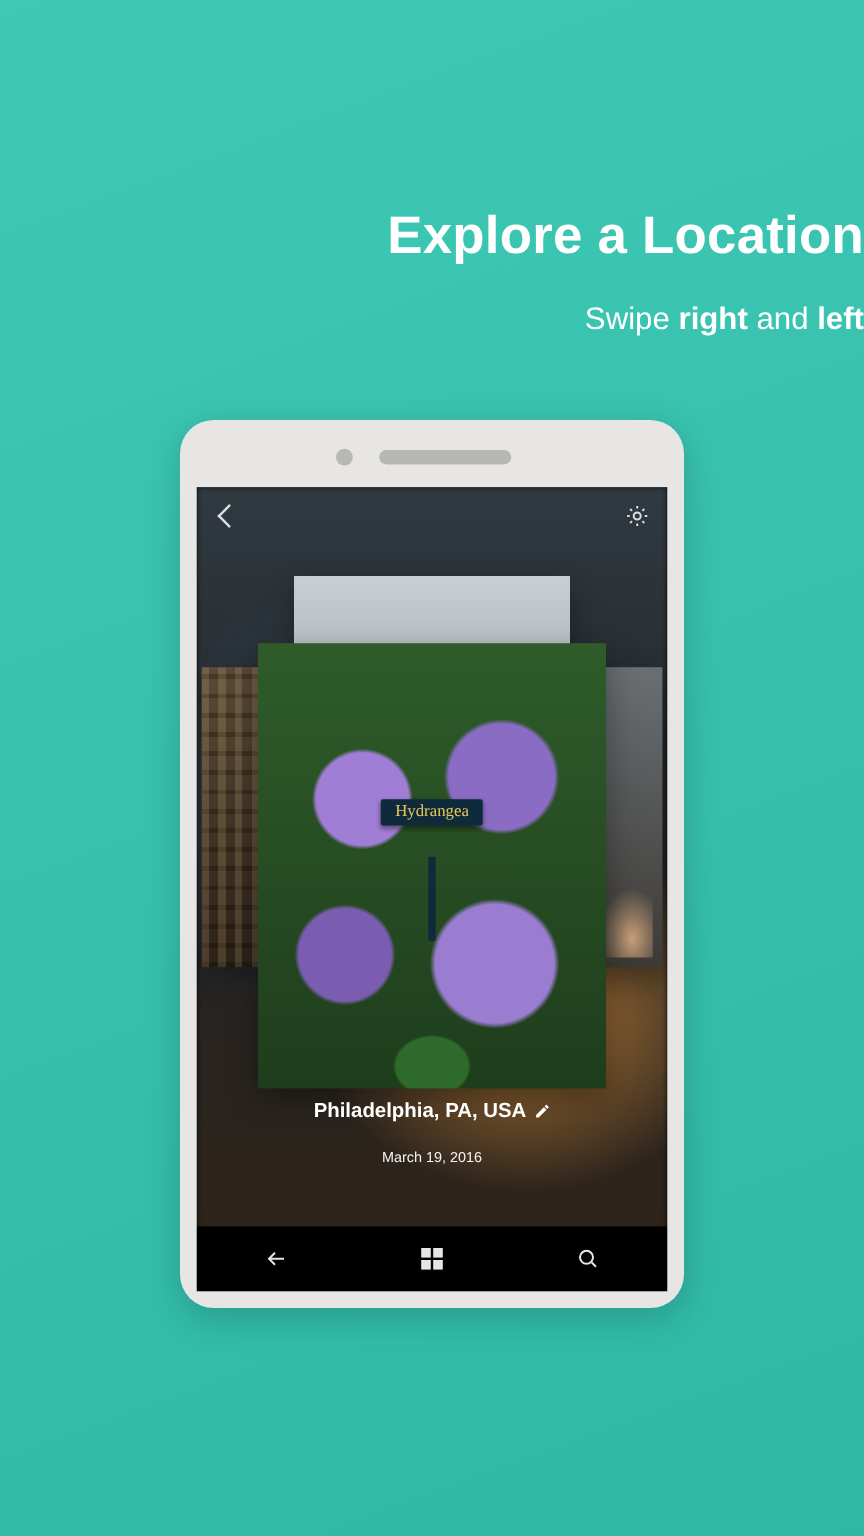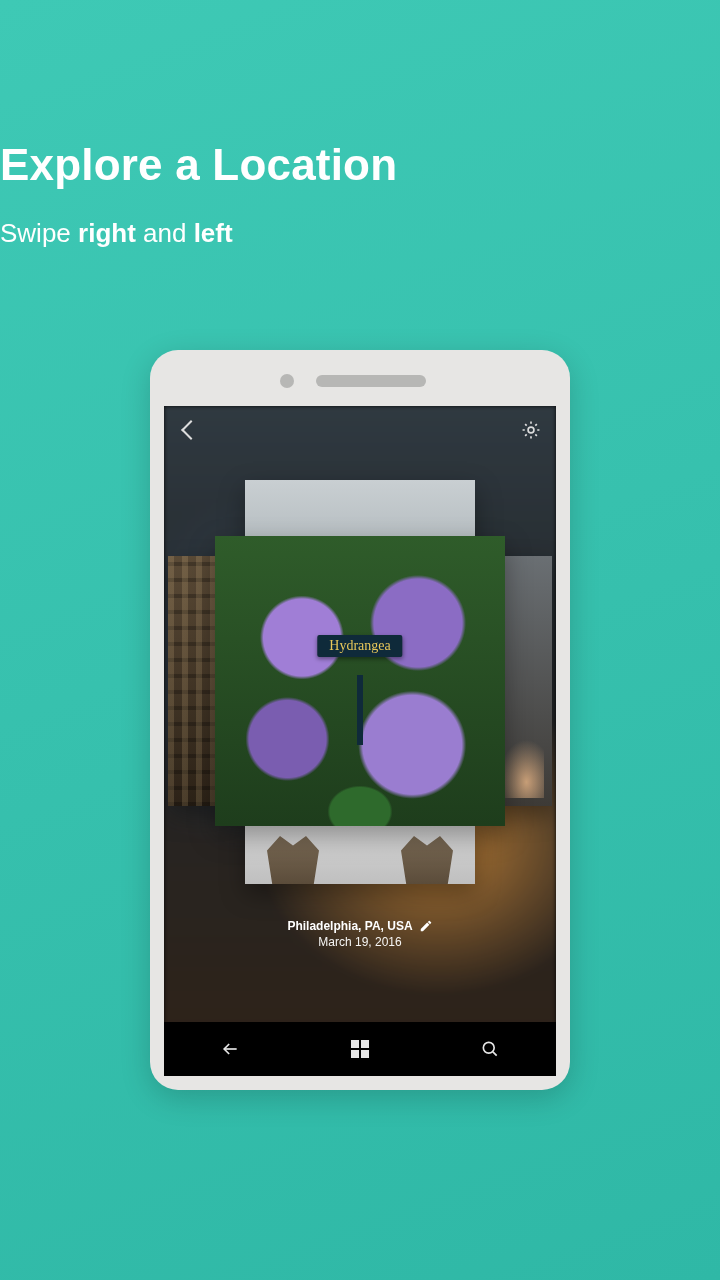--- a/index.html
+++ b/index.html
@@ -5,22 +5,23 @@
   * { box-sizing: border-box; margin: 0; padding: 0; }
   html, body { width: 720px; height: 1280px; }
   body {
     background: linear-gradient(160deg, #3ec9b5 0%, #2fb8a6 100%);
     font-family: "Segoe UI", -apple-system, Helvetica, Arial, sans-serif;
     color: #fff;
     overflow: hidden;
     position: relative;
   }
   .hero {
-    text-align: left;
+    text-align: right;
     padding-top: 140px;
+    margin-top: 32px;
   }
   .hero h1 {
     font-size: 44px;
     font-weight: 700;
     letter-spacing: 0.2px;
   }
   .hero p {
     margin-top: 28px;
     font-size: 26px;
     font-weight: 400;
@@ -122,21 +123,21 @@
   }
   .card.right { right: 4px; background: linear-gradient(180deg,#6a6f73,#3d3a36); }
   .card.right::after{
     content:""; position:absolute; left:8px; right:8px; bottom:8px; height:80px;
     background: radial-gradient(40px 60px at 60% 80%, #caa079, transparent 70%);
     border-radius: 40px 40px 0 0;
   }
 
   .card.center {
     left: 50%; transform: translateX(-50%);
-    top: 130px; width: 290px; height: 290px;
+    top: 130px; width: 290px; height: 371px;
     background:
       radial-gradient(70px 70px at 30% 35%, #a07ed6 0 55%, transparent 60%),
       radial-gradient(80px 80px at 70% 30%, #8b6cc4 0 55%, transparent 60%),
       radial-gradient(70px 70px at 25% 70%, #7a5db0 0 55%, transparent 60%),
       radial-gradient(90px 90px at 68% 72%, #9a7dd0 0 55%, transparent 60%),
       radial-gradient(50px 40px at 50% 95%, #2e6a2c 0 60%, transparent 65%),
       linear-gradient(180deg,#2f5c2a,#1e3d1c);
   }
   .plant-sign{
     position:absolute; left:50%; top:38%; transform:translate(-50%,-50%);
@@ -149,24 +150,24 @@
   .sign-post{
     position:absolute; left:50%; top:48%; transform:translateX(-50%);
     width:6px; height:70px; background:#0f2a3a;
   }
 
   .meta {
     position: absolute; left: 0; right: 0; top: 510px;
     text-align: center; color: #fff;
   }
   .meta .loc {
-    font-size: 12px; font-weight: 700;
+    font-size: 17px; font-weight: 700;
     display: inline-flex; align-items: center; gap: 6px;
   }
-  .meta .date { font-size: 12px; margin-top: 1px; opacity:.95; }
+  .meta .date { font-size: 12px; margin-top: 21px; opacity:.95; }
   .pencil svg{ width:14px; height:14px; display:block; }
 
   .navbar {
     position: absolute; left:0; right:0; bottom:0; height:54px;
     background:#000;
     display:flex; align-items:center; justify-content:space-around;
     color:#e6e6e6;
   }
   .nav-ico svg{ width:20px; height:20px; display:block; }
   .nav-win{

